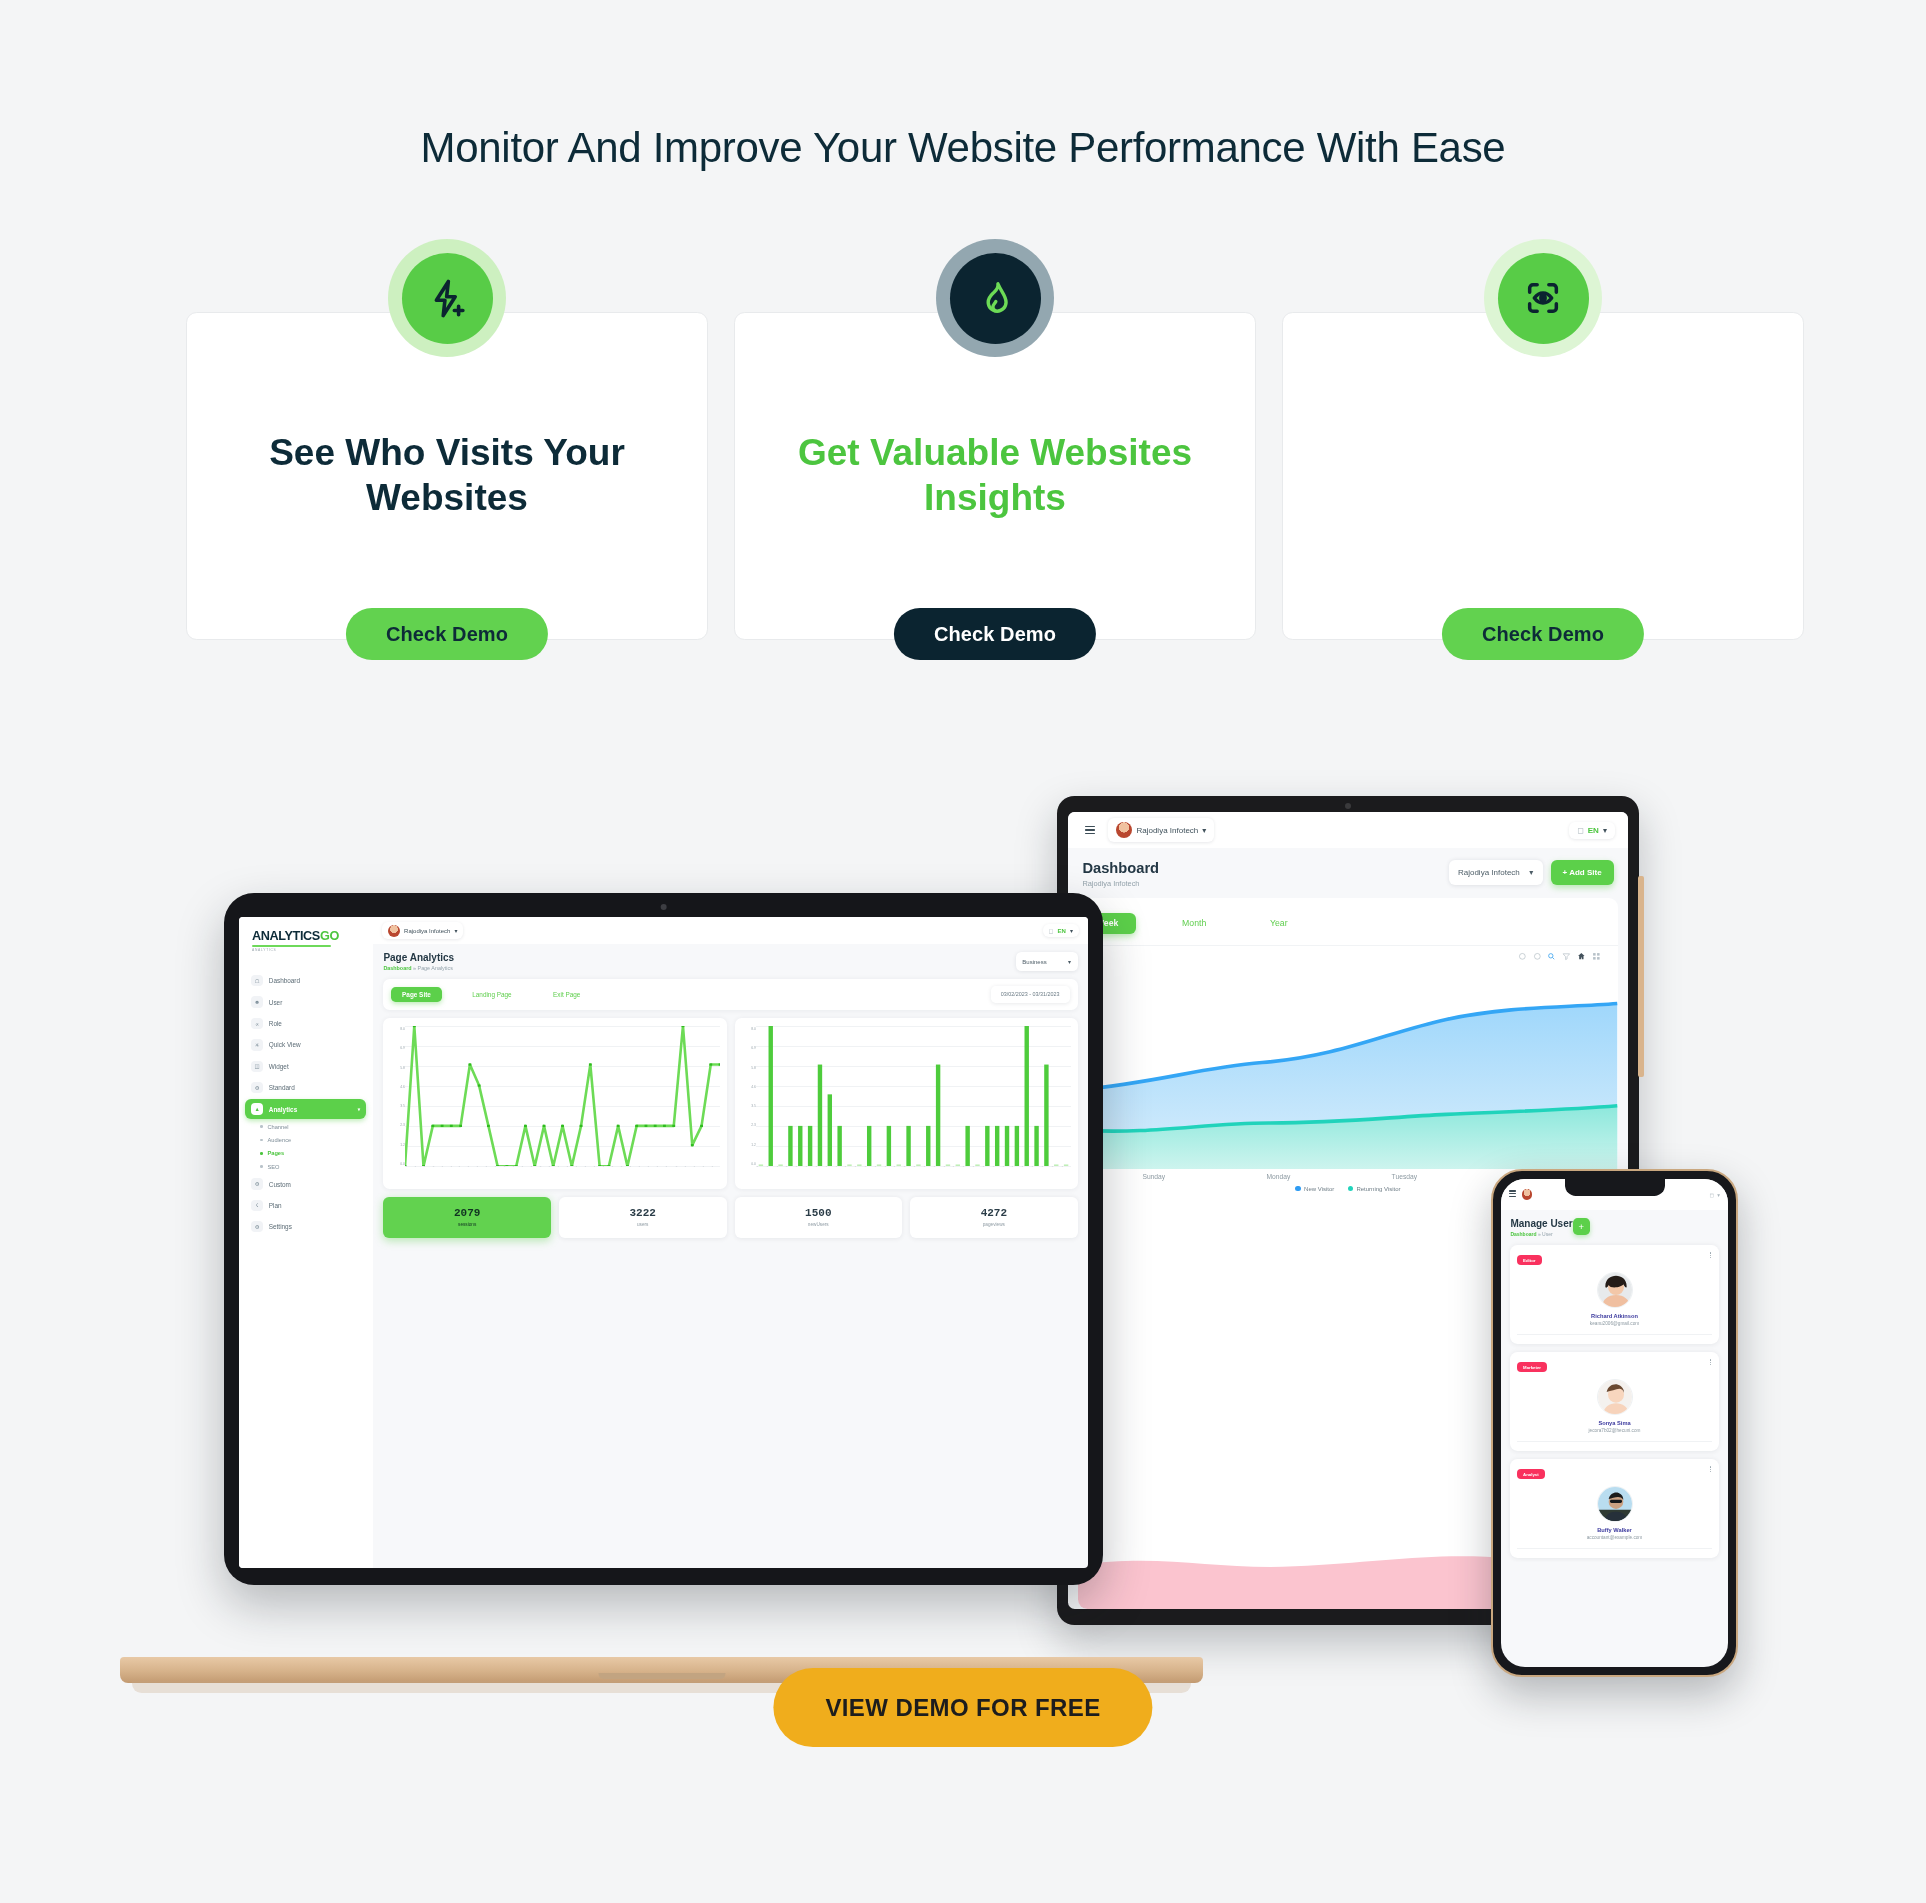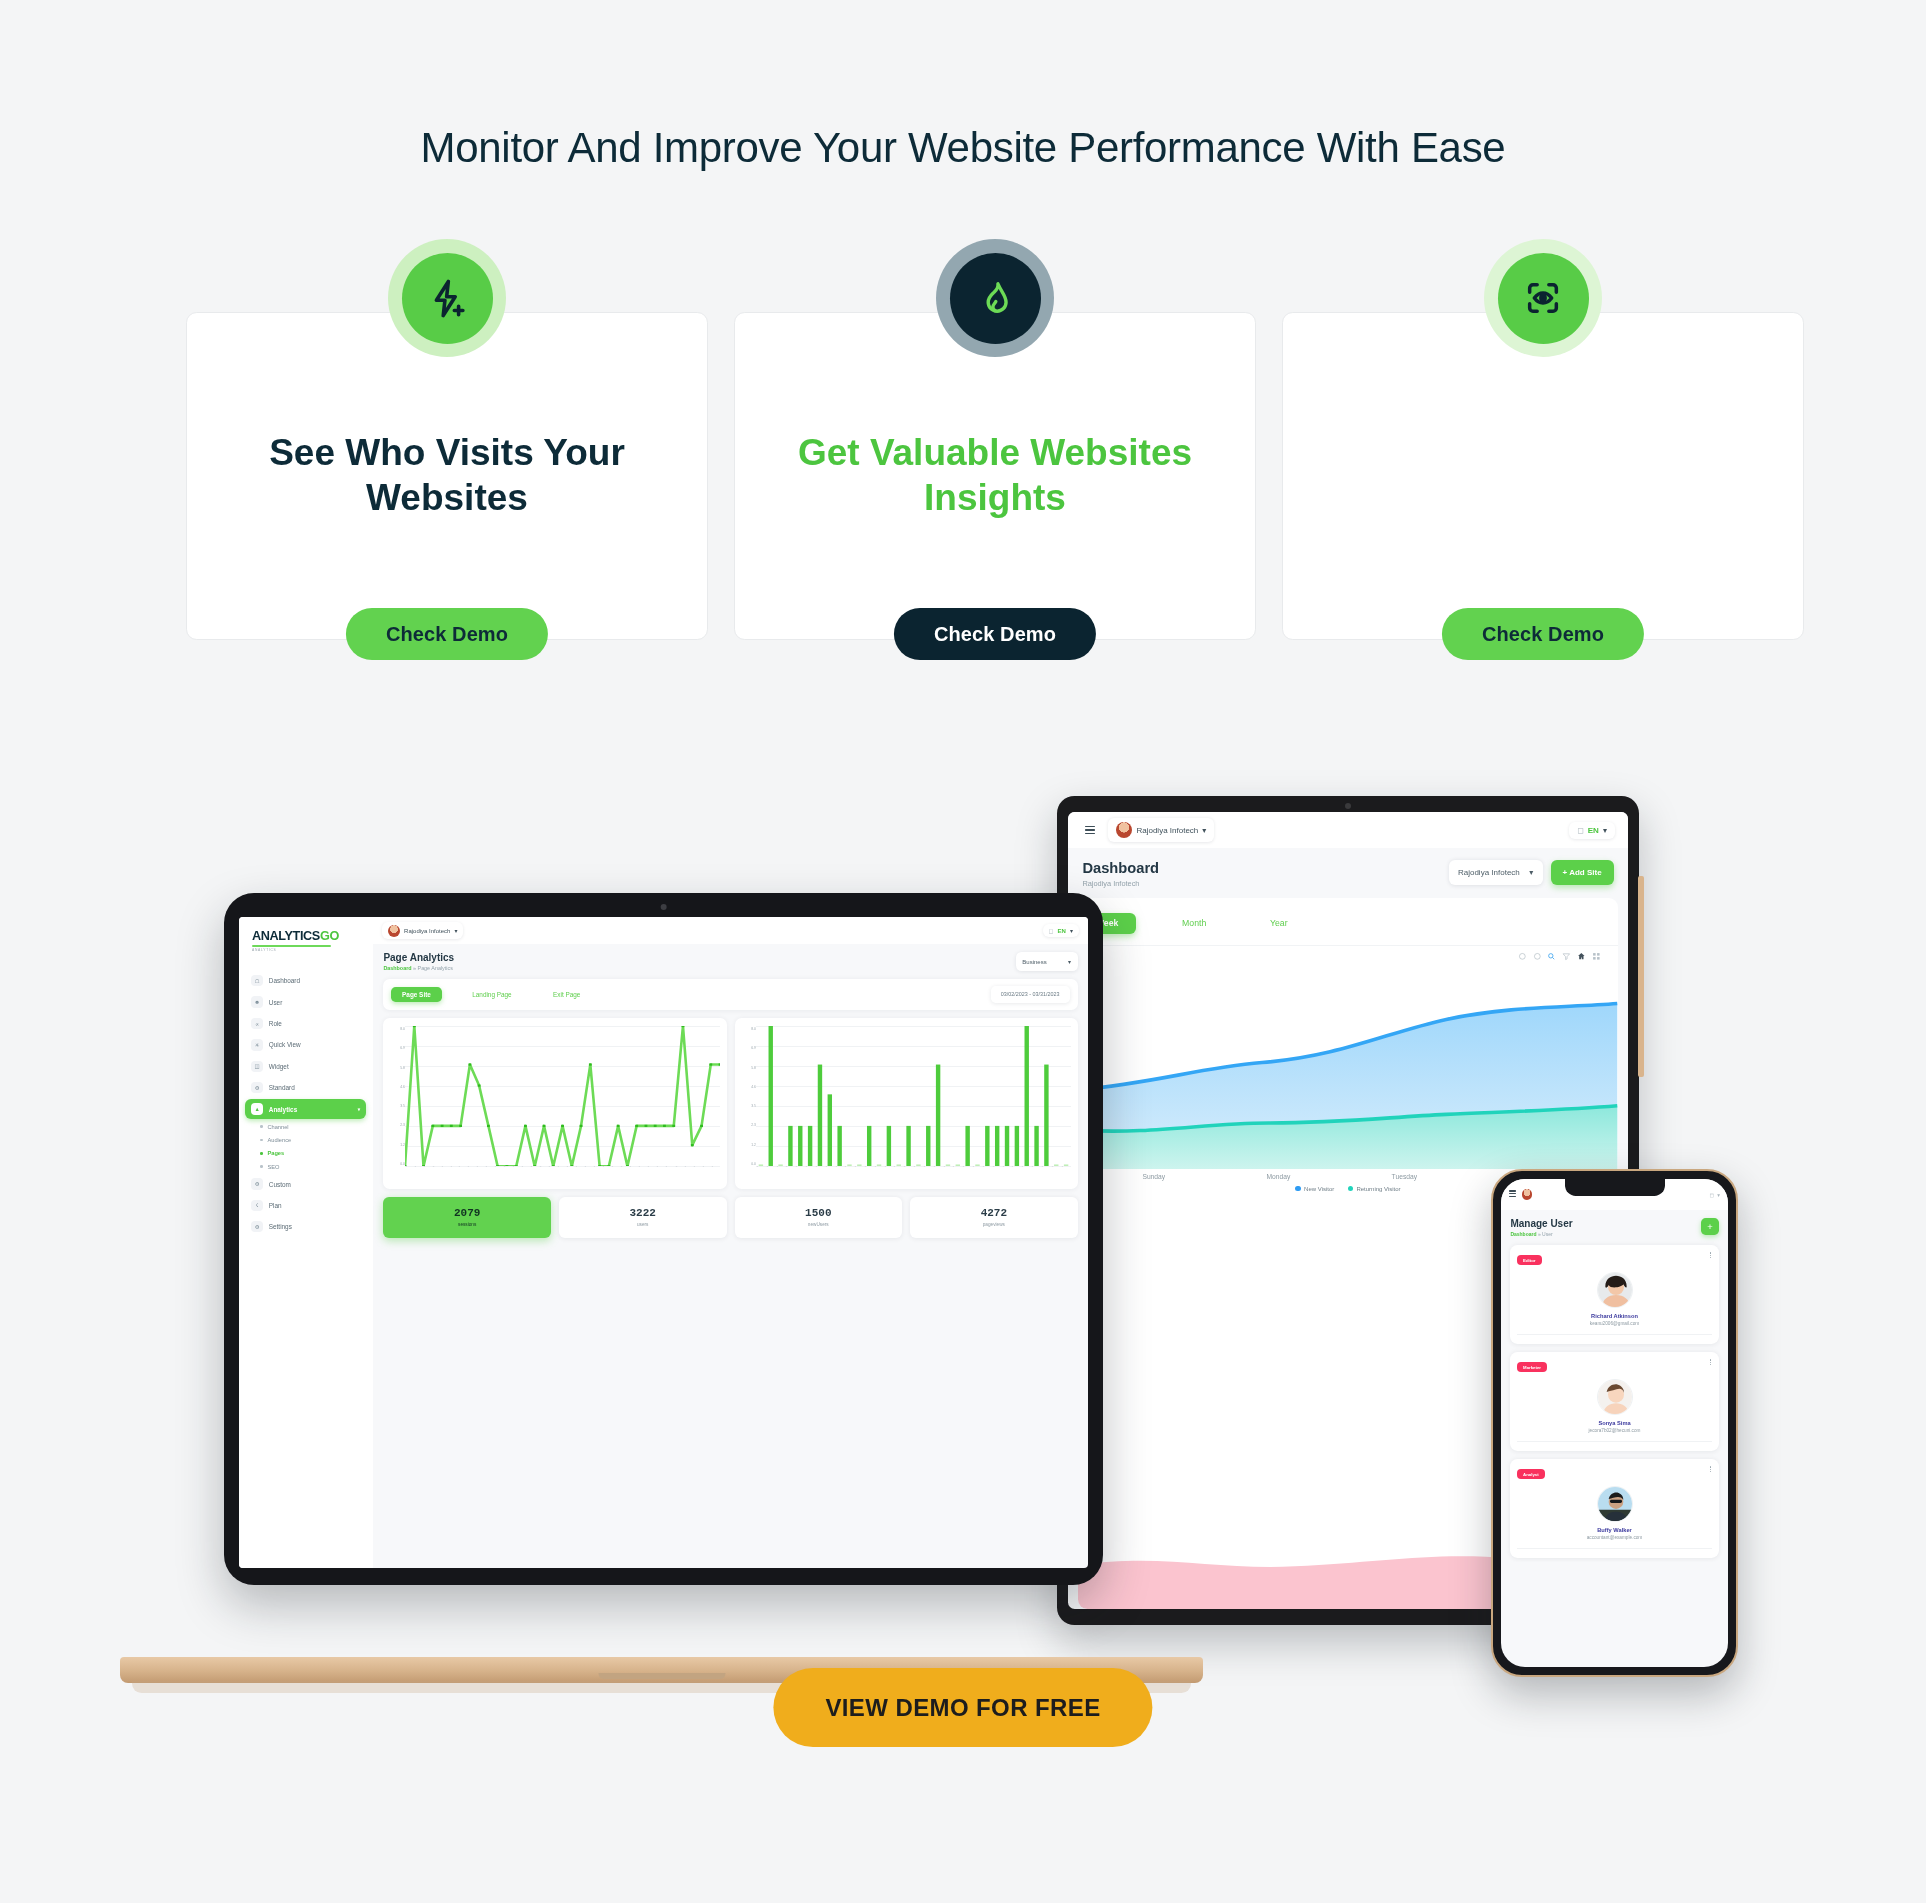--- a/index.html
+++ b/index.html
@@ -294,21 +294,21 @@
   .t-xlabels { display: flex; justify-content: space-around; font-size: 6.7px; color: #8d9aa2; padding: 4px 13.4px 0 13.4px; }
   .t-legend { display: flex; justify-content: center; gap: 13.4px; padding-top: 5.4px; font-size: 6px; color: #6f7e87; }
   .t-legend span { display: flex; align-items: center; gap: 3.3px; }
   .lg-dot { width: 5.4px; height: 5.4px; border-radius: 50%; }
   .t-pink { position: absolute; left: 0; right: 0; bottom: 0; height: 80px; }
 
   
   .p-app { width: 100%; height: 100%; background: #f7f8fa; display: flex; flex-direction: column; }
   .p-top { height: 31px; background: #fff; display: flex; align-items: center; justify-content: space-between; padding: 0 8px; flex-shrink: 0; }
   .p-burger i { display: block; width: 7.4px; height: 1.1px; background: #3d4d57; margin-bottom: 1.6px; border-radius: 0.7px; }
-  .p-head { padding: 8px 9.4px 4px 9.4px; display: flex; align-items: flex-start; justify-content: space-between; }
+  .p-head { padding: 8px 9.4px 4px 9.4px; display: flex; align-items: flex-start; }
   .p-title { font-size: 10px; font-weight: 700; color: #243845; }
   .p-crumb { margin-top: 2px; font-size: 5px; color: #93a2ab; }
   .p-crumb b { color: #4cc53f; font-weight: 600; }
   .p-add {
     width: 17.4px; height: 17.4px; background: #5cd04a; border: none; border-radius: 4.7px;
     color: #fff; font-size: 9.4px; line-height: 1; cursor: pointer;
     box-shadow: 0 2px 5.4px rgba(92,208,74,.4);
   }
   .p-list { padding: 4px 9.4px; display: flex; flex-direction: column; gap: 8px; overflow: hidden; }
   .p-card { background: #fff; border-radius: 7.4px; padding: 6.7px 6.7px 9.4px 6.7px; position: relative; box-shadow: 0 0.7px 5.4px rgba(18,32,45,.07); }

